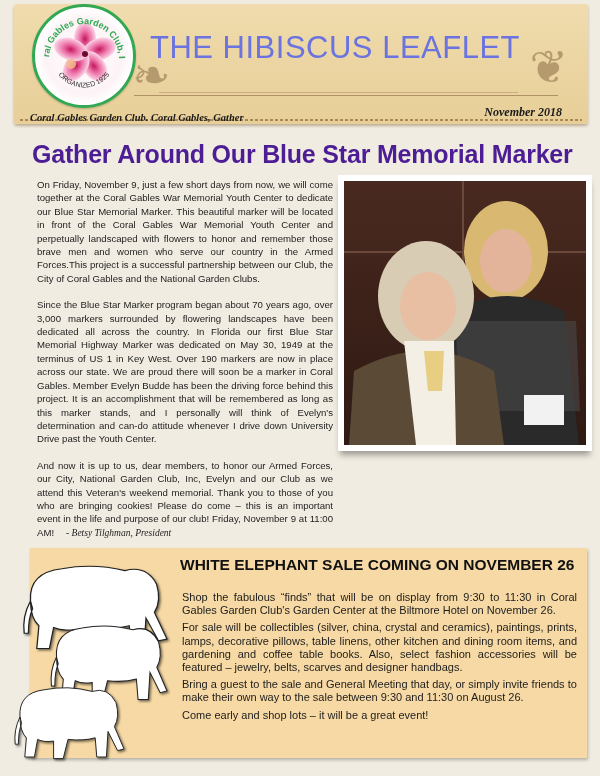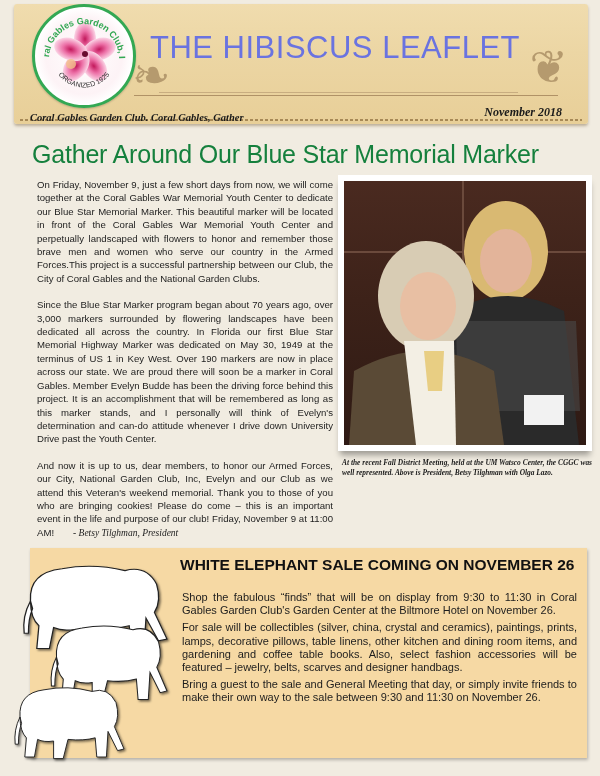--- a/index.html
+++ b/index.html
@@ -43,31 +43,31 @@
     font-style: italic; font-weight: bold; font-size: 10.5px; color: #1a1a1a;
   }
   .date-line {
     position: absolute; right: 38px; top: 105px; font-family: "Liberation Serif", serif;
     font-style: italic; font-weight: bold; font-size: 12px; color: #1a1a1a;
   }
 
   
   .headline {
     position: absolute; left: 32px; top: 140px; width: 540px; font-family: "Liberation Sans", sans-serif;
-    font-weight: normal; font-size: 25px; color: #15803d; letter-spacing: -0.2px; white-space: nowrap;
+    font-weight: bold; font-size: 25px; color: #4c1d95; letter-spacing: -0.2px; white-space: nowrap;
   }
 
   
   .article {
     position: absolute; left: 37px; top: 178px; width: 296px;
     font-family: "Liberation Sans", sans-serif; font-size: 9.6px; line-height: 13.4px;
     text-align: justify; color: #1d1d1d;
   }
   .article p { margin-bottom: 13px; }
-  .signature { font-family: "Liberation Serif", serif; font-style: italic; font-size: 9.5px; margin-left: 19px; }
+  .signature { font-family: "Liberation Serif", serif; font-style: italic; font-size: 9.5px; margin-left: 12px; }
 
   
   .photo-frame {
     position: absolute; left: 338px; top: 175px; width: 254px; height: 276px; background: #fff;
     padding: 6px; box-shadow: 0 6px 6px -2px rgba(0,0,0,.35);
   }
   .photo {
     width: 100%; height: 100%; position: relative; overflow: hidden;
     background: linear-gradient(180deg, #4a2a20 0%, #3d2219 45%, #2e1a14 100%);
   }
@@ -161,21 +161,20 @@
       <ellipse cx="82" cy="115" rx="48" ry="55" fill="#d8ccb4"></ellipse>
       <ellipse cx="84" cy="125" rx="28" ry="34" fill="#e8bfa3"></ellipse>
       <path d="M10 190 Q82 150 150 190 L160 264 L5 264 Z" fill="#5a4a36"></path>
       <path d="M60 160 L110 160 L112 264 L72 264 Z" fill="#f3efe4"></path>
       <path d="M80 170 L100 170 L98 210 L84 210 Z" fill="#e5c56a" opacity=".8"></path>
     </svg>
   </div>
 </figure>
 
 <div class="caption">
-  <div>At the recent Fall District Meeting, held at the UM Watsco Center, the CGGC was well represented. Above is President, Betsy Tilghman with Olga Lazo.</div>
 </div>
 
 <section class="sale-box"></section>
 
 <svg class="elephants" width="180" height="210" viewBox="0 0 180 210">
   <defs>
     <filter id="sh" x="-10%" y="-10%" width="130%" height="130%">
       <feDropShadow dx="1.5" dy="1.5" stdDeviation="1" flood-color="#000" flood-opacity=".55"></feDropShadow>
     </filter>
     <path id="eleph" d="M10 40 Q8 10 40 6 Q70 0 100 8 Q120 2 130 22 Q135 40 128 52 L140 80 L132 82 L120 58 L118 90 L106 90 L104 66 Q90 70 70 68 L64 92 L52 92 L52 70 Q40 72 32 68 L28 90 L16 90 L18 66 Q10 58 10 40 Z M10 40 Q2 56 4 74 L8 74 Q8 58 12 48 Z"></path>
@@ -184,14 +183,15 @@
     <use href="#eleph" transform="translate(20,8) scale(1.05,0.95)"></use>
     <use href="#eleph" transform="translate(48,68) scale(0.85,0.85)"></use>
     <use href="#eleph" transform="translate(12,130) scale(0.8,0.8)"></use>
   </g>
 </svg>
 
 <h3 class="sale-title">WHITE ELEPHANT SALE COMING ON NOVEMBER 26</h3>
 <div class="sale-body">
   <p>Shop the fabulous “finds” that will be on display from 9:30 to 11:30 in Coral Gables Garden Club's Garden Center at the Biltmore Hotel on November 26.</p>
   <p>For sale will be collectibles (silver, china, crystal and ceramics), paintings, prints, lamps, decorative pillows, table linens, other kitchen and dining room items, and gardening and coffee table books. Also, select fashion accessories will be featured – jewelry, belts, scarves and designer handbags.</p>
-  <p>Bring a guest to the sale and General Meeting that day, or simply invite friends to make their own way to the sale between 9:30 and 11:30 on November 26.</p>
+  <p>Bring a guest to the sale and General Meeting that day, or simply invite friends to make their own way to the sale between 9:30 and 11:30 on August 26.</p>
+  <p>Come early and shop lots – it will be a great event!</p>
 </div>
 
 </body></html>

